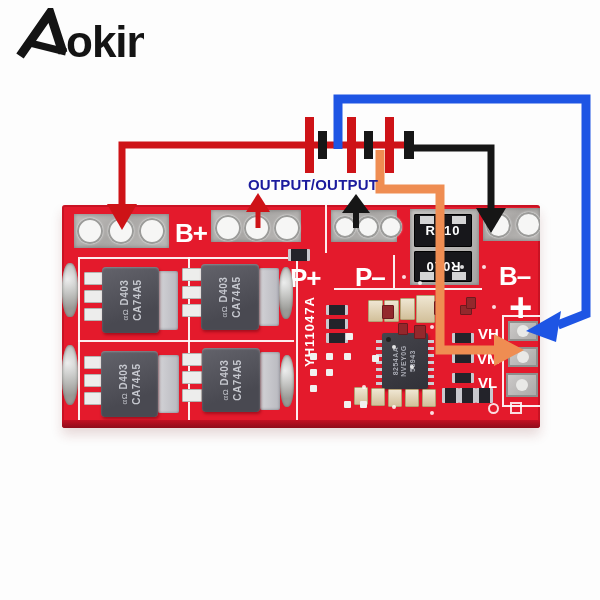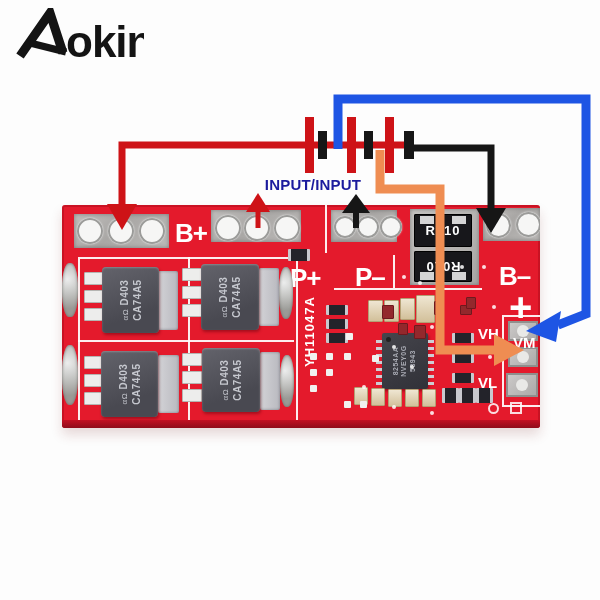--- a/index.html
+++ b/index.html
@@ -215,21 +215,21 @@
   <div class="abs sq-pad" style="left:446px;top:116px;width:30px;height:20px;">
       <i></i>
     </div>
   <div class="abs sq-pad" style="left:446px;top:142px;width:30px;height:20px;">
       <i></i>
     </div>
   <div class="abs sq-pad" style="left:444px;top:168px;width:32px;height:24px;">
       <i></i>
     </div>
   <div class="abs wlabel sense" style="left:416px;top:121px;">VH</div>
-  <div class="abs wlabel sense" style="left:415px;top:130px;margin-left:36px;">VM</div>
+  <div class="abs wlabel sense" style="left:415px;top:146px;">VM</div>
   <div class="abs wlabel sense" style="left:416px;top:170px;">VL</div>
 
   <div class="abs" style="left:426px;top:198px;width:7px;height:7px;border:2px solid rgba(255,255,255,.85);border-radius:50%;"></div>
   <div class="abs" style="left:448px;top:197px;width:8px;height:8px;border:2px solid rgba(255,255,255,.85);"></div>
 
   <div id="board-bottom-edge" class="abs"></div>
 <div class="abs smd-res" style="left: 264px; top: 100px; width: 16px; height: 10px;"></div>
     <div class="abs smd-res" style="left: 264px; top: 114px; width: 16px; height: 10px;"></div>
     <div class="abs smd-res" style="left: 264px; top: 128px; width: 16px; height: 10px;"></div>
     <div class="abs smd-res" style="left: 226px; top: 44px; width: 16px; height: 12px;"></div>
@@ -306,13 +306,13 @@
     <rect class="f-black" x="404" y="131" width="10" height="28"></rect>
   </g>
 
   <path class="w-red" stroke-width="5" d="M258 228 V211"></path>
   <polygon class="f-red" points="246,212 270,212 258,193"></polygon>
 
   <path class="w-black" stroke-width="6" d="M356 228 V212"></path>
   <polygon class="f-black" points="342,213 370,213 356,194"></polygon>
 </svg>
 
-<div id="io-label" class="abs">INPUT/INPUT</div>
+<div id="io-label" class="abs">OUTPUT/OUTPUT</div>
 
 </body></html>

